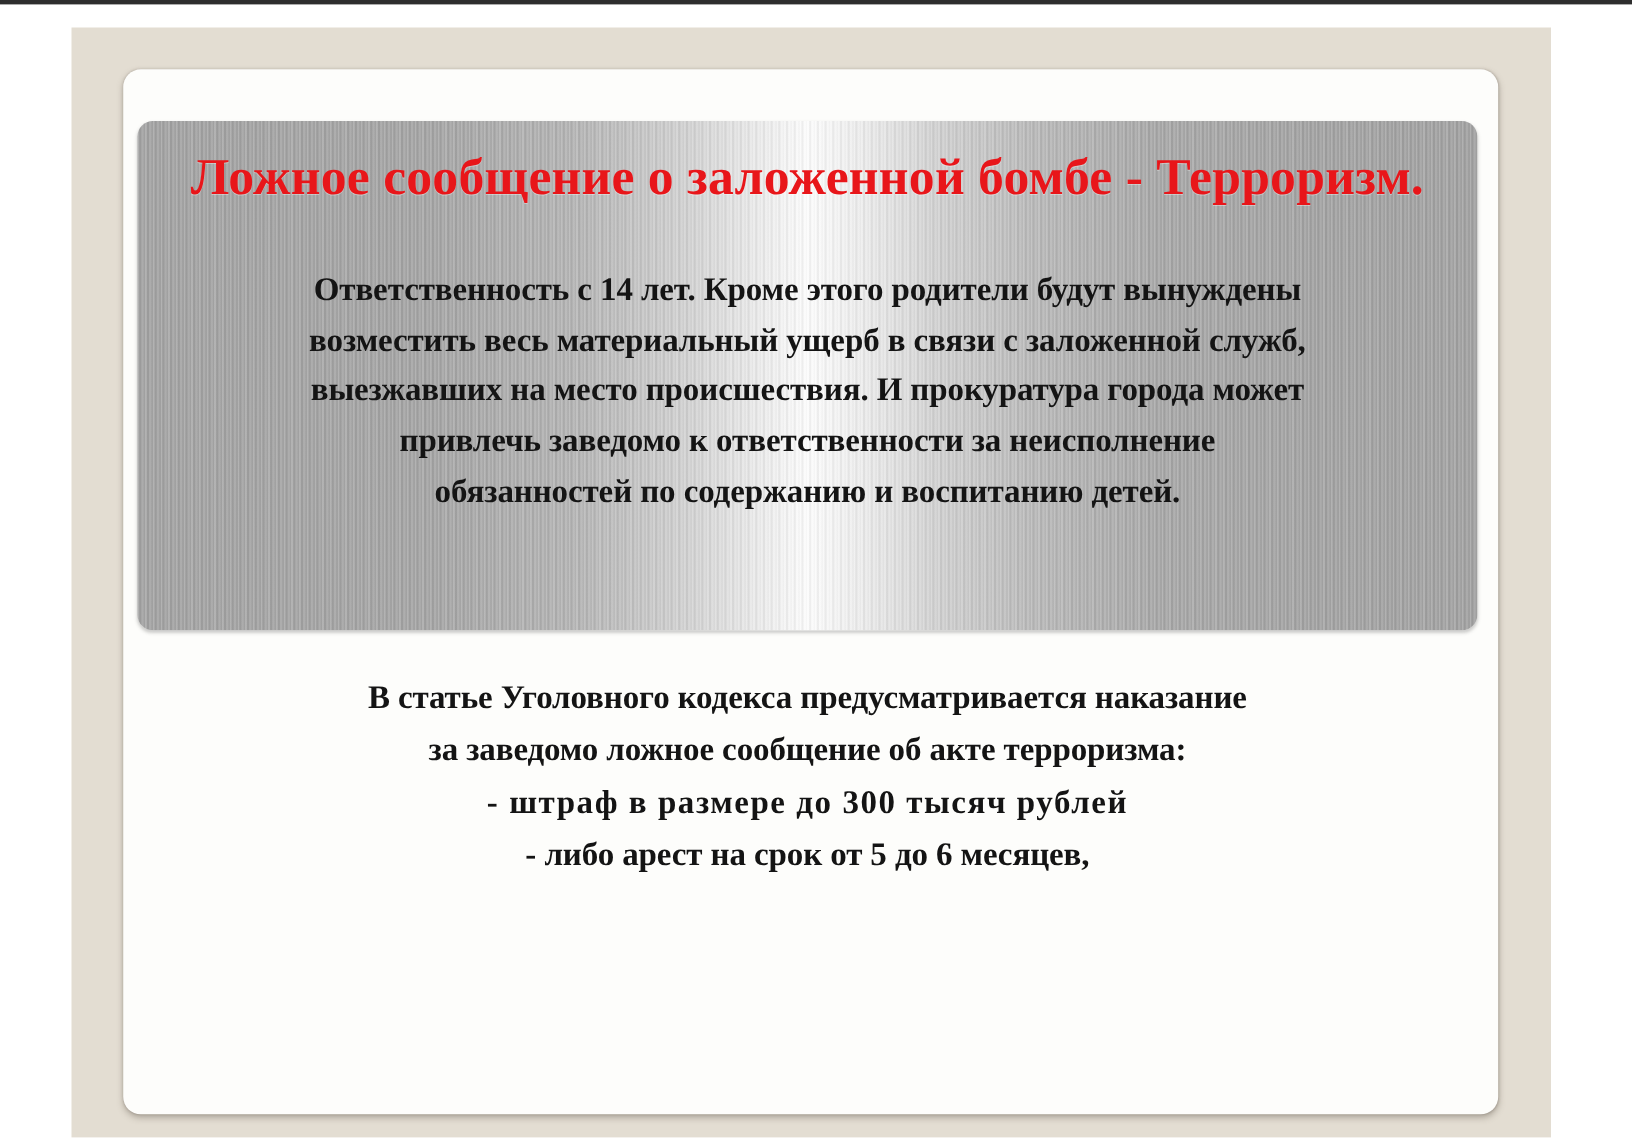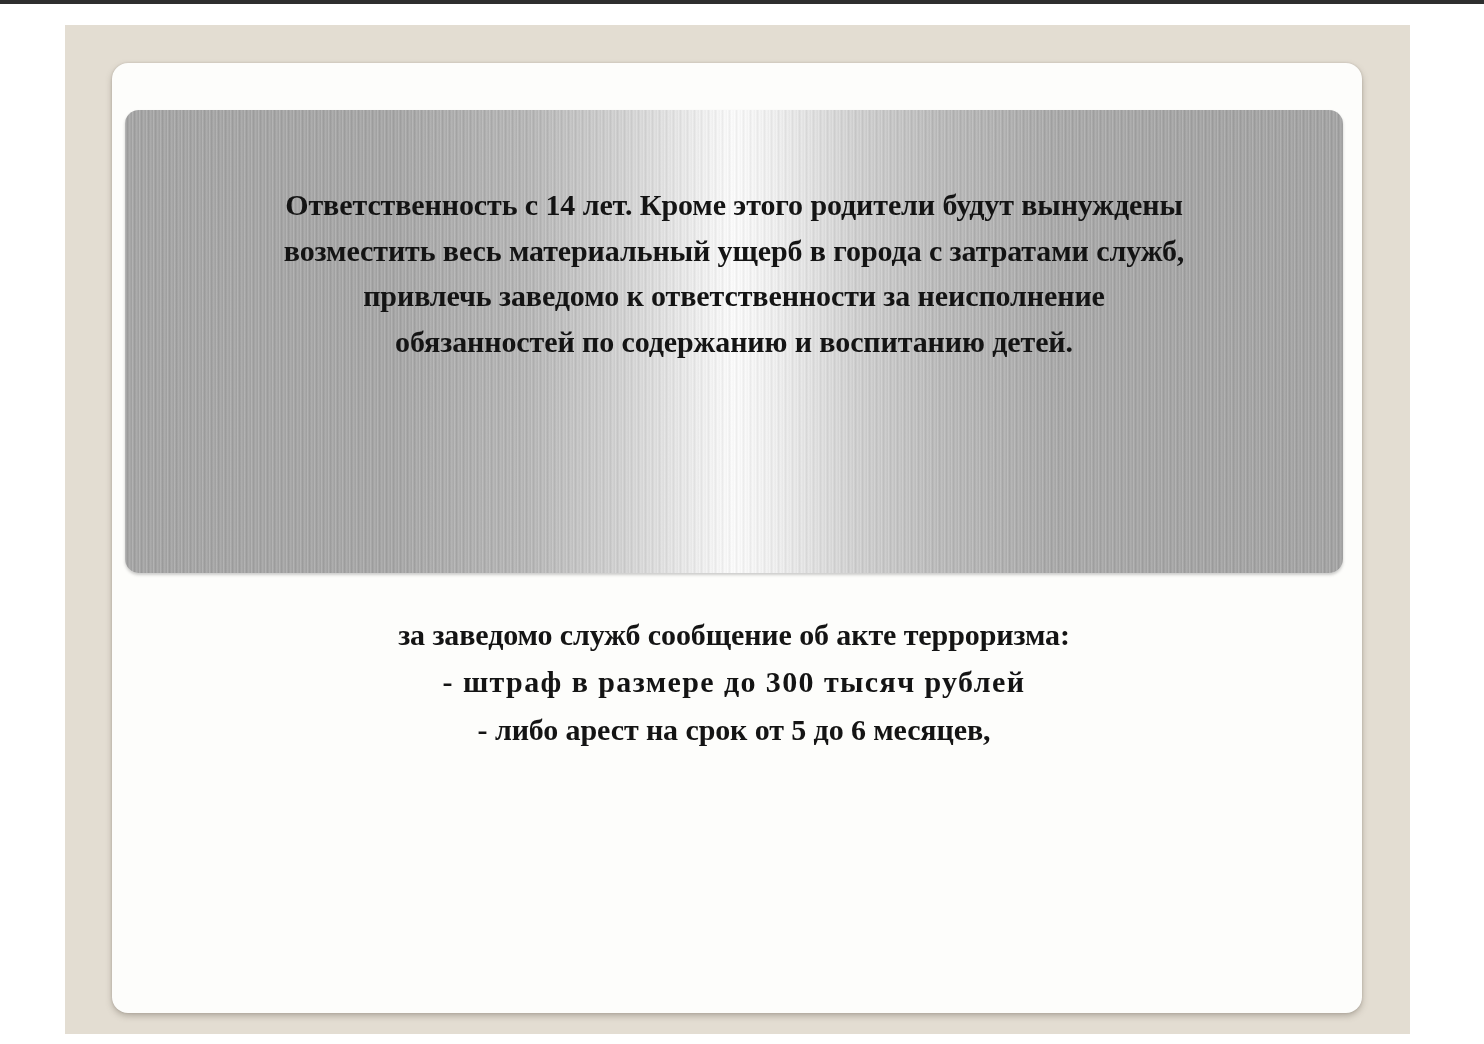--- a/index.html
+++ b/index.html
@@ -138,31 +138,37 @@
 
 <div class="top-rule"></div>
 
 <div class="slide-frame">
 
   <div class="content-panel">
 
     <div class="callout">
       <div class="callout-inner">
 
+        <h1 class="title">
+          <span class="ln">Ложное сообщение о заложенной бомбе -</span>
+          <span class="ln">Терроризм.</span>
+        </h1>
 
         <div class="callout-body">
           <span class="ln">Ответственность с 14 лет. Кроме этого родители будут вынуждены</span>
-          <span class="ln">возместить весь материальный ущерб в города с затратами служб,</span>
+          <span class="ln">возместить весь материальный ущерб в связи с заложенной служб,</span>
+          <span class="ln">выезжавших на место происшествия. И прокуратура города может</span>
           <span class="ln">привлечь заведомо к ответственности за неисполнение</span>
           <span class="ln">обязанностей по содержанию и воспитанию детей.</span>
         </div>
 
       </div>
     </div>
 
     <div class="lower-block">
-      <span class="ln">за заведомо служб сообщение об акте терроризма:</span>
+      <span class="ln">В статье  Уголовного кодекса предусматривается наказание</span>
+      <span class="ln">за заведомо ложное сообщение об акте терроризма:</span>
       <span class="ln sp">- штраф  в  размере  до  300  тысяч рублей</span>
       <span class="ln">- либо арест на срок от 5 до 6 месяцев,</span>
     </div>
 
   </div>
 </div>
 
 </body></html>

